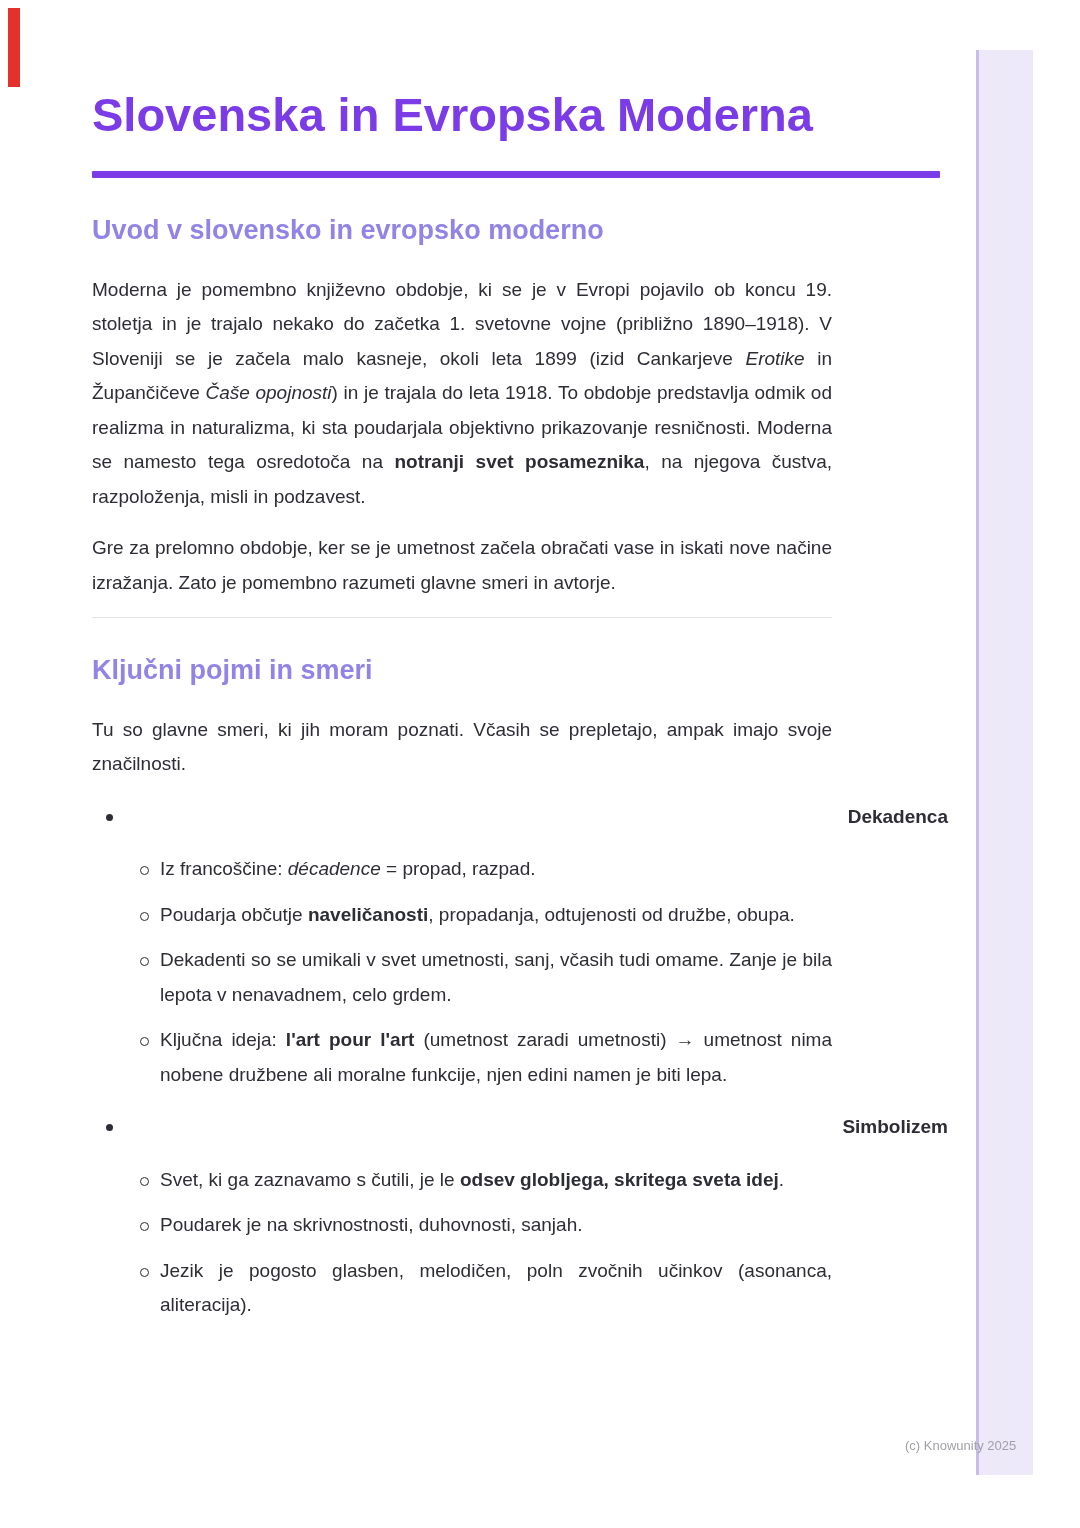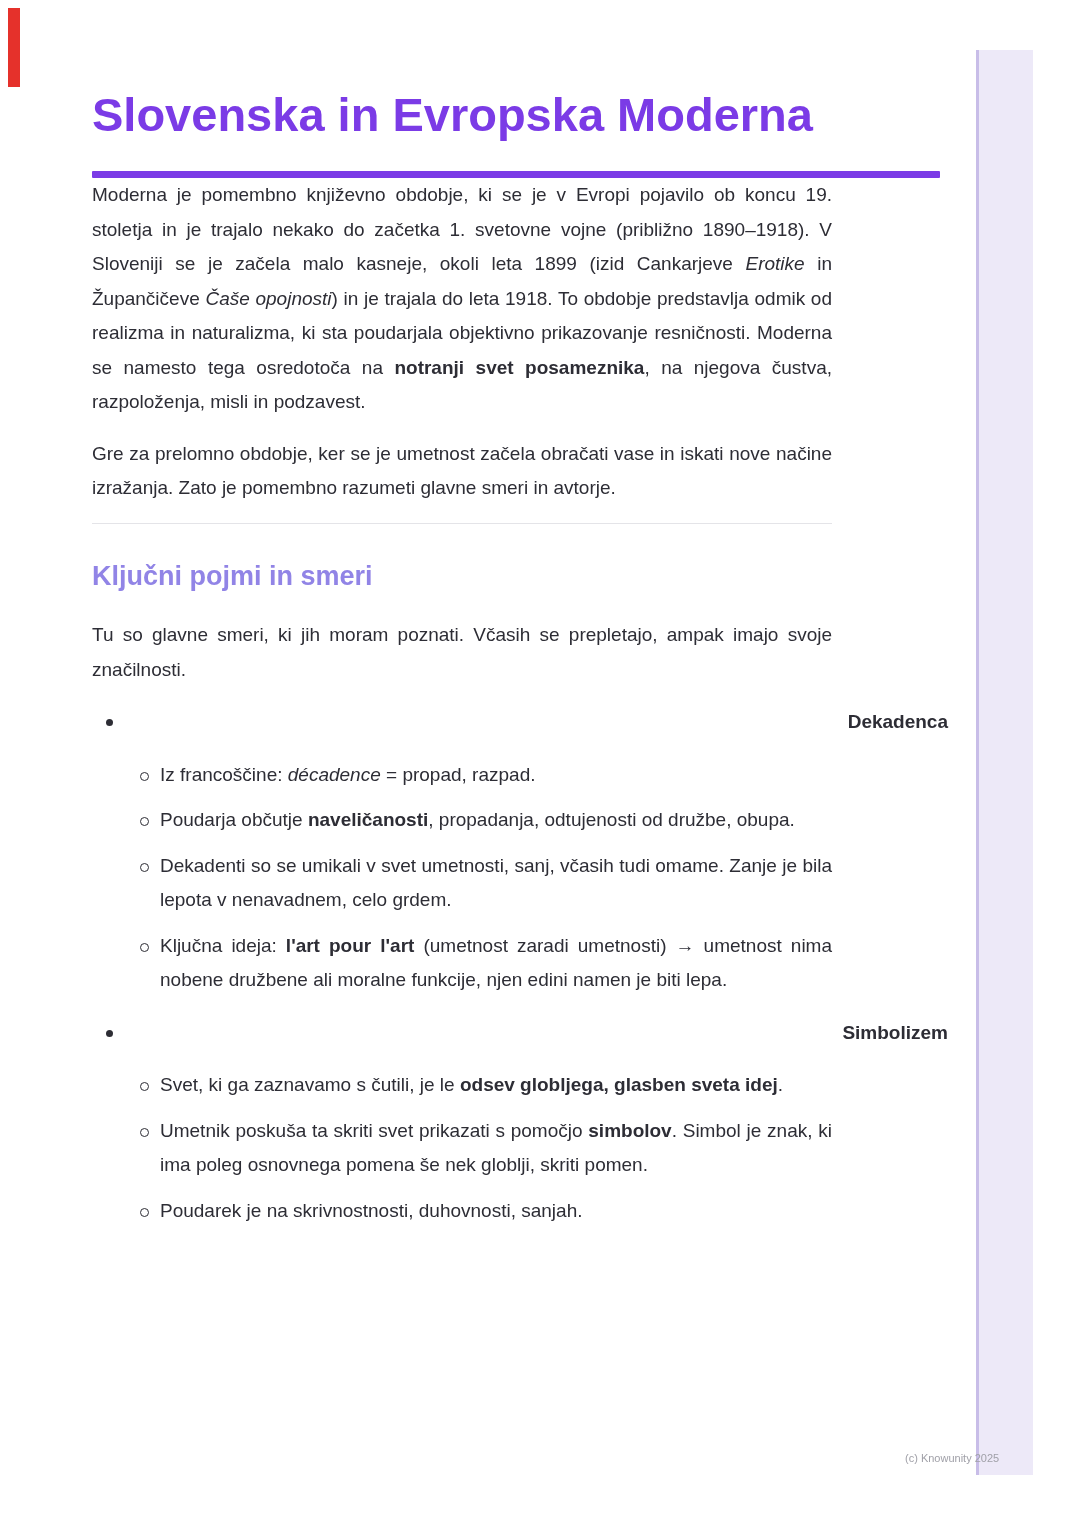--- a/index.html
+++ b/index.html
@@ -81,57 +81,57 @@
     width:9px; height:9px; box-sizing:border-box;
     border:1.5px solid var(--body-text, #2D2D35);
     border-radius:50%;
     background:transparent;
   }
   .l2-text strong, .paragraph strong, .l1-term { color:inherit;margin-top:7px; }
   strong { font-weight:700; }
   em { font-style:italic; }
   .footer-credit {
     position:absolute; top:1438px; left:905px;
-    font-size:11px; line-height:16px;
+    font-size:13px; line-height:16px;
     color:var(--footer-text, #A0A0A8);
     white-space:nowrap;
     z-index:2;
-    margin-top:12px;
   }
 </style>
 </head>
 <body>
 
 <div class="red-marker"></div>
 <div class="side-strip"></div>
 
 <div class="content">
   <h1 class="page-title">Slovenska in Evropska Moderna</h1>
   <div class="title-rule"></div>
   <div>
+      <h2 class="section-heading">Uvod v slovensko in evropsko moderno</h2>
       <p class="paragraph"><span>Moderna je pomembno književno obdobje, ki se je v Evropi pojavilo ob koncu 19. stoletja in je trajalo nekako do začetka 1. svetovne vojne (približno 1890–1918). V Sloveniji se je začela malo kasneje, okoli leta 1899 (izid Cankarjeve </span><em>Erotike</em><span> in Župančičeve </span><em>Čaše opojnosti</em><span>) in je trajala do leta 1918. To obdobje predstavlja odmik od realizma in naturalizma, ki sta poudarjala objektivno prikazovanje resničnosti. Moderna se namesto tega osredotoča na </span><strong>notranji svet posameznika</strong><span>, na njegova čustva, razpoloženja, misli in podzavest.</span></p>
       <p class="paragraph"><span>Gre za prelomno obdobje, ker se je umetnost začela obračati vase in iskati nove načine izražanja. Zato je pomembno razumeti glavne smeri in avtorje.</span></p>
       <div class="section-divider"></div>
       <h2 class="section-heading">Ključni pojmi in smeri</h2>
       <p class="paragraph"><span>Tu so glavne smeri, ki jih moram poznati. Včasih se prepletajo, ampak imajo svoje značilnosti.</span></p>
       <div class="bullet-list">
         <div class="l1-item">
           <div class="l1-term"><span class="disc"></span><span class="term-text">Dekadenca</span></div>
           <div class="sub-list">
             <div class="l2-item"><span class="circle"></span><span class="l2-text"><span>Iz francoščine: </span><em>décadence</em><span> = propad, razpad.</span></span></div>
             <div class="l2-item"><span class="circle"></span><span class="l2-text"><span>Poudarja občutje </span><strong>naveličanosti</strong><span>, propadanja, odtujenosti od družbe, obupa.</span></span></div>
             <div class="l2-item"><span class="circle"></span><span class="l2-text"><span>Dekadenti so se umikali v svet umetnosti, sanj, včasih tudi omame. Zanje je bila lepota v nenavadnem, celo grdem.</span></span></div>
             <div class="l2-item"><span class="circle"></span><span class="l2-text"><span>Ključna ideja: </span><strong>l'art pour l'art</strong><span> (umetnost zaradi umetnosti) → umetnost nima nobene družbene ali moralne funkcije, njen edini namen je biti lepa.</span></span></div>
           </div>
         </div>
         <div class="l1-item">
           <div class="l1-term"><span class="disc"></span><span class="term-text">Simbolizem</span></div>
           <div class="sub-list">
-            <div class="l2-item"><span class="circle"></span><span class="l2-text"><span>Svet, ki ga zaznavamo s čutili, je le </span><strong>odsev globljega, glasben sveta idej</strong><span>.</span></span></div>
-            <div class="l2-item"><span class="circle"></span><span class="l2-text"><span>Umetnik poskuša ta skriti svet prikazati s pomočjo </span><strong>simbolov</strong><span>. Simbol je znak, ki ima poleg osnovnega pomena še nek globlji, skriti pomen.</span></span></div>
+            <div class="l2-item"><span class="circle"></span><span class="l2-text"><span>Svet, ki ga zaznavamo s čutili, je le </span><strong>odsev globljega, skritega sveta idej</strong><span>.</span></span></div>
             <div class="l2-item"><span class="circle"></span><span class="l2-text"><span>Poudarek je na skrivnostnosti, duhovnosti, sanjah.</span></span></div>
+            <div class="l2-item"><span class="circle"></span><span class="l2-text"><span>Jezik je pogosto glasben, melodičen, poln zvočnih učinkov (asonanca, aliteracija).</span></span></div>
           </div>
         </div>
       </div>
     </div>
 </div>
 
 <div class="footer-credit">(c) Knowunity 2025</div>
 
 </body></html>

